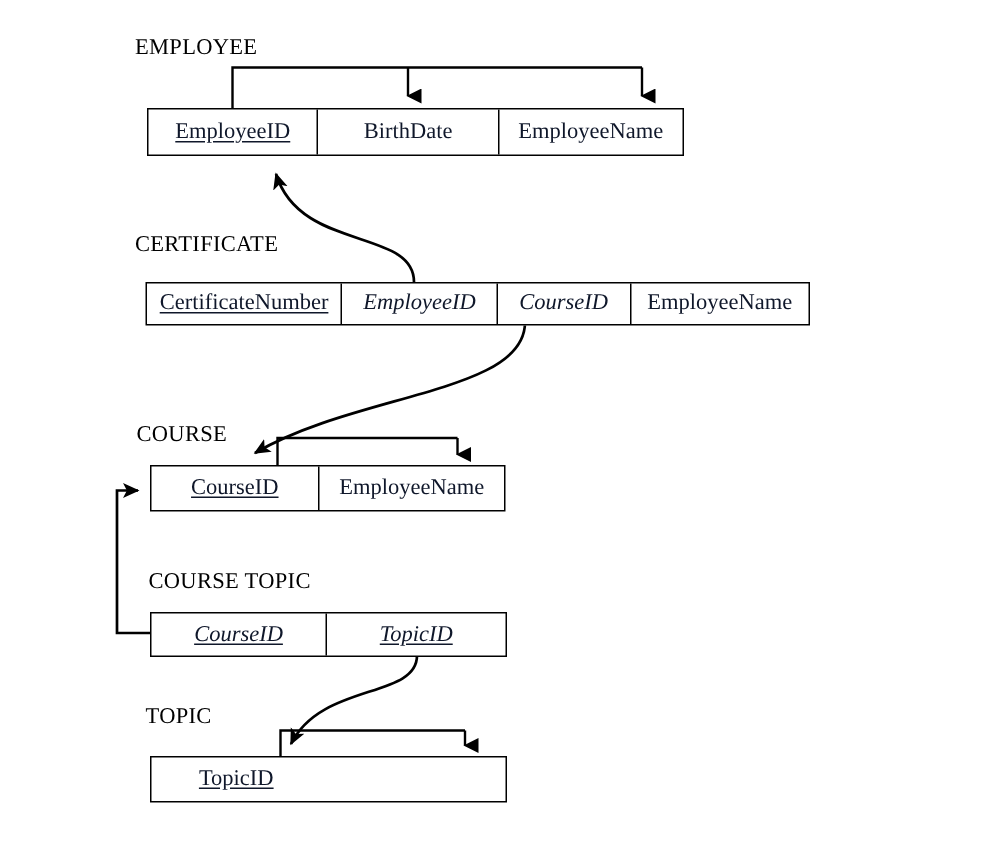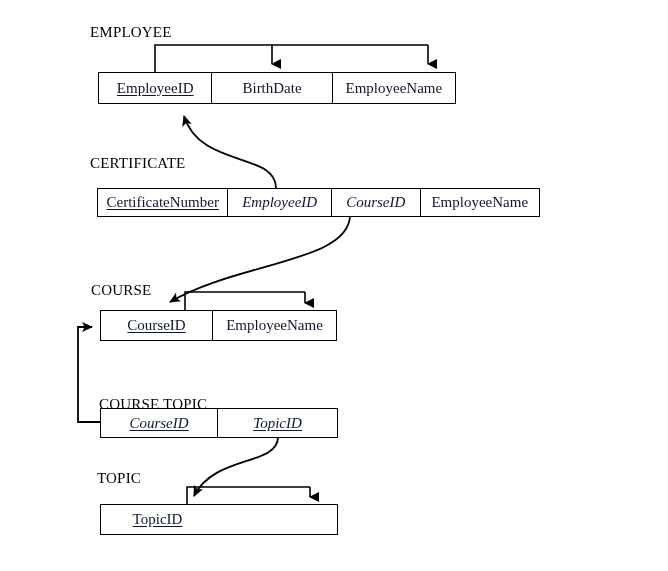--- a/index.html
+++ b/index.html
@@ -158,21 +158,21 @@
       <div class="attr pk" style="width:113px;">
         <span class="txt">CourseID</span>
       </div>
       <div class="attr" style="width:124px;">
         <span class="txt">EmployeeName</span>
       </div>
     </div>
   </div>
 
   <div class="relation">
-    <div class="rel-title" style="left:99px; top:396px;">COURSE TOPIC</div>
+    <div class="rel-title" style="left:99px; top:380px;">COURSE TOPIC</div>
     <div class="rel-table" style="left:100px; top:408px; width:238px; height:30px;">
       <div class="attr pkfk" style="width:118px;">
         <span class="txt">CourseID</span>
       </div>
       <div class="attr pkfk" style="width:120px;">
         <span class="txt">TopicID</span>
       </div>
     </div>
   </div>
 

